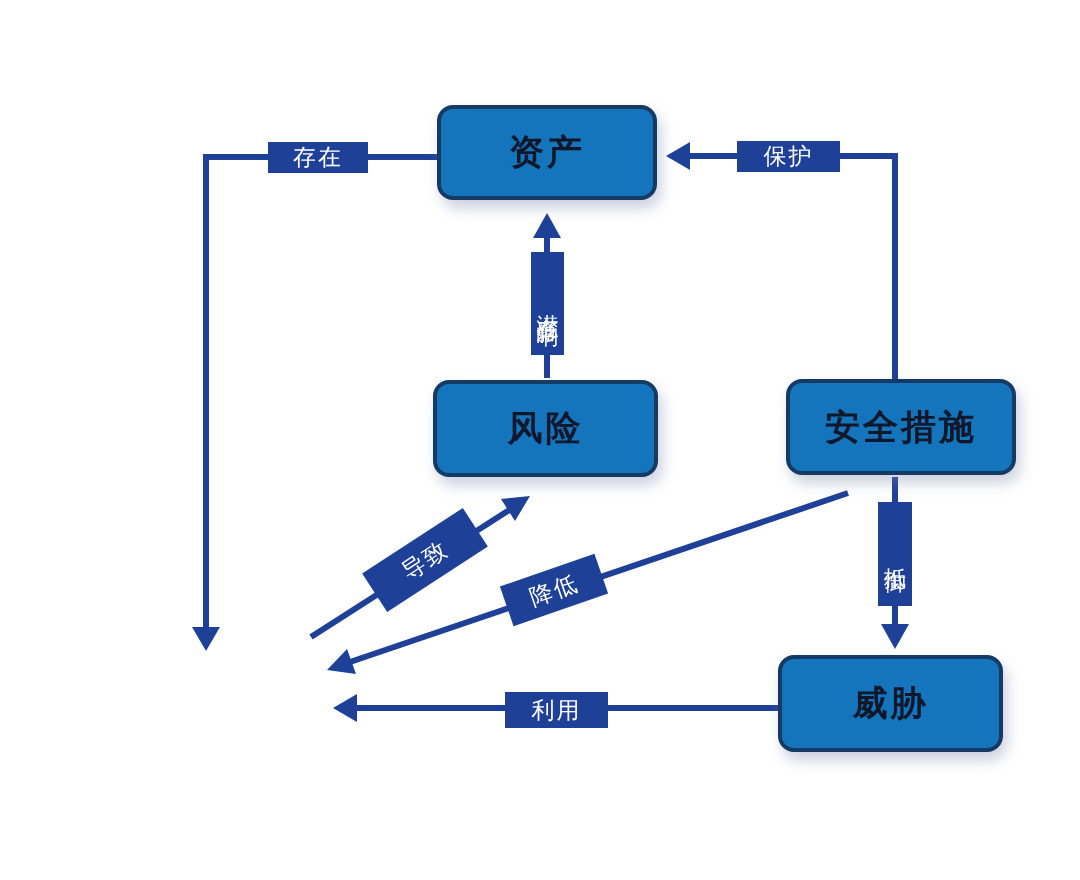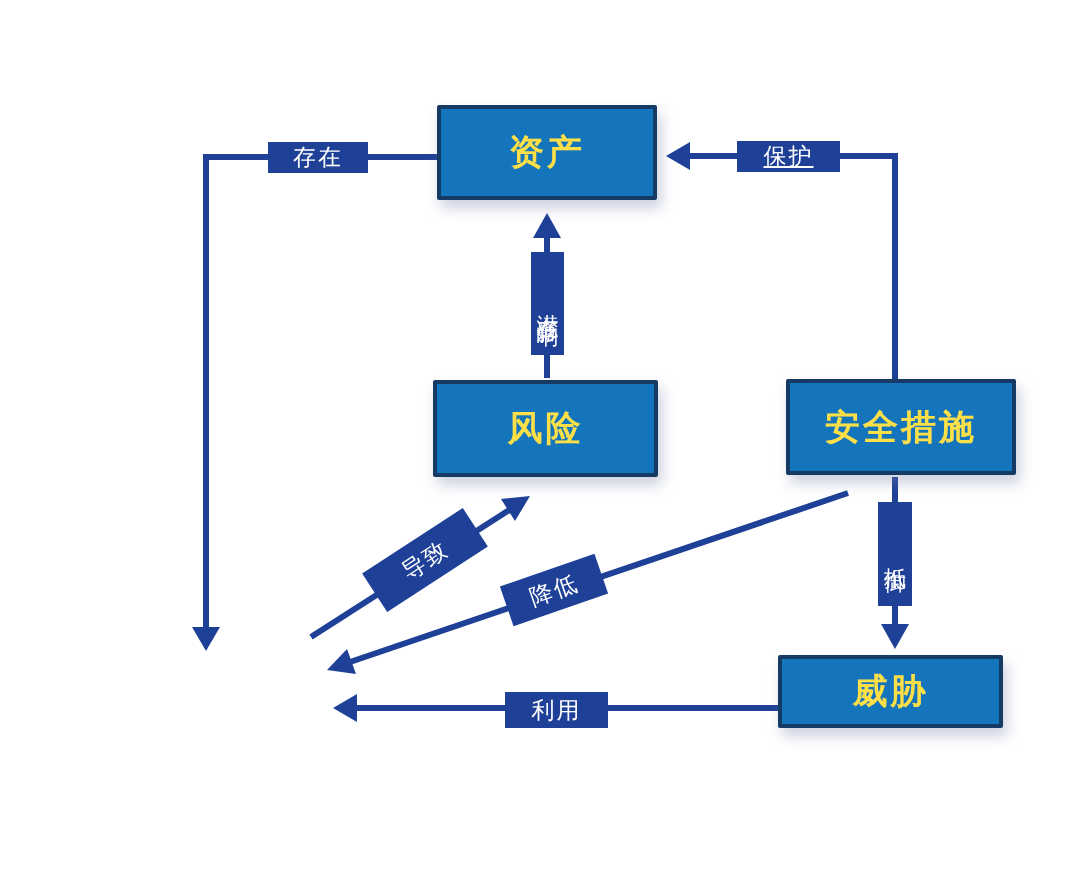--- a/index.html
+++ b/index.html
@@ -9,24 +9,24 @@
     background:#ffffff;
     font-family:"DejaVu Sans","Liberation Sans",sans-serif;
     overflow:hidden;
     margin-left:20px;
   }
   .wires{position:absolute;left:0;top:0;width:1080px;height:880px;}
   .node{
     position:absolute;
     background:#1474BC;
     border:4px solid #153A63;
-    border-radius:2px;
+    border-radius:16px;
     box-sizing:border-box;
     display:flex;align-items:center;justify-content:center;
-    color:#fde047;
+    color:#0f172a;
     font-size:35px;
     font-weight:600;
     letter-spacing:3px;
     box-shadow:4px 8px 14px rgba(120,132,170,0.38);
   }
   .edge-label{
     position:absolute;
     background:#1E4097;
     color:#fff;
     display:flex;align-items:center;justify-content:center;
@@ -41,24 +41,24 @@
     font-size:22px;
     letter-spacing:4px;
   }
   .rot33{transform:rotate(-33deg);}
   .rot19{transform:rotate(-19deg);}
   
   #n-asset{left:417px;top:105px;width:220px;height:95px;}
   #n-risk{left:413px;top:380px;width:225px;height:97px;}
   #n-security{left:766px;top:379px;width:230px;height:96px;}
   #n-vulnerability{left:72px;top:653px;width:233px;height:99px;}
-  #n-threat{left:758px;top:655px;width:225px;height:73px;}
+  #n-threat{left:758px;top:655px;width:225px;height:97px;}
   
   #l-exists{left:248px;top:142px;width:100px;height:31px;}
-  #l-protect{left:717px;top:141px;width:103px;height:31px;text-decoration:underline;}
+  #l-protect{left:717px;top:141px;width:103px;height:31px;}
   #l-impact{left:511px;top:252px;width:33px;height:103px;}
   #l-cause{left:345px;top:537px;width:120px;height:46px;}
   #l-reduce{left:484px;top:569px;width:100px;height:42px;}
   #l-defend{left:858px;top:502px;width:34px;height:104px;}
   #l-exploit{left:485px;top:692px;width:103px;height:36px;}
 </style>
 </head>
 <body>
 
 <div class="canvas">

